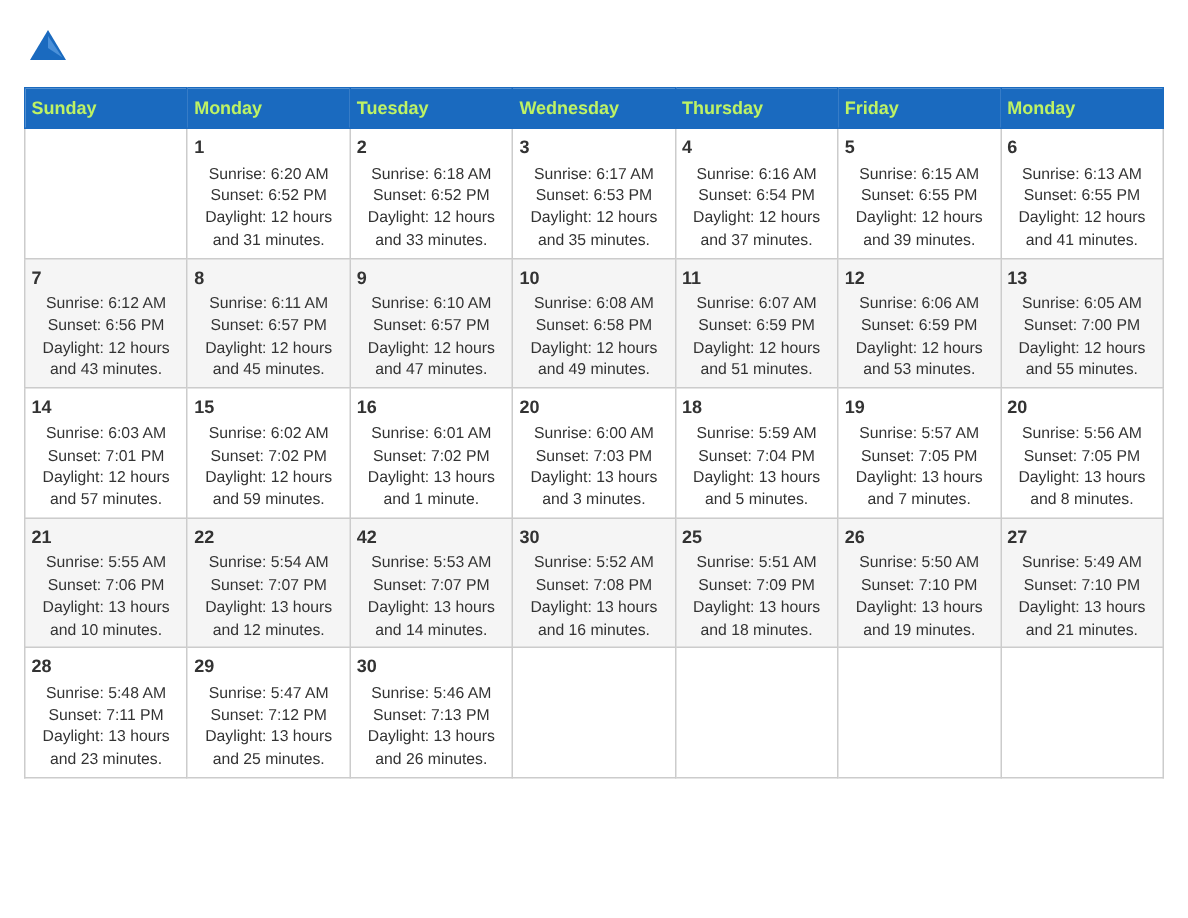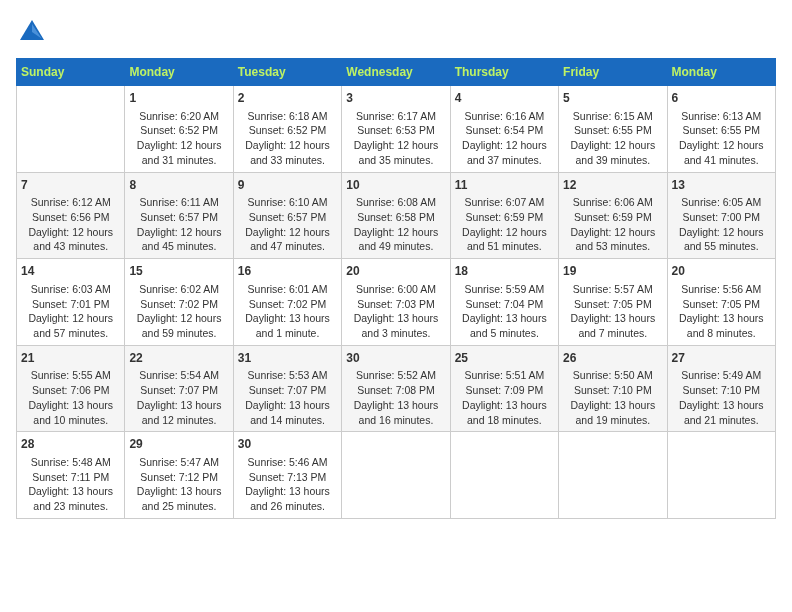--- a/index.html
+++ b/index.html
@@ -212,21 +212,21 @@
       <tr>
         <td>
           <span class="day-num">21</span>
           <div class="cell-content">Sunrise: 5:55 AM<br>Sunset: 7:06 PM<br>Daylight: 13 hours<br>and 10 minutes.</div>
         </td>
         <td>
           <span class="day-num">22</span>
           <div class="cell-content">Sunrise: 5:54 AM<br>Sunset: 7:07 PM<br>Daylight: 13 hours<br>and 12 minutes.</div>
         </td>
         <td>
-          <span class="day-num">31</span>
+          <span class="day-num">42</span>
           <div class="cell-content">Sunrise: 5:53 AM<br>Sunset: 7:07 PM<br>Daylight: 13 hours<br>and 14 minutes.</div>
         </td>
         <td>
           <span class="day-num">30</span>
           <div class="cell-content">Sunrise: 5:52 AM<br>Sunset: 7:08 PM<br>Daylight: 13 hours<br>and 16 minutes.</div>
         </td>
         <td>
           <span class="day-num">25</span>
           <div class="cell-content">Sunrise: 5:51 AM<br>Sunset: 7:09 PM<br>Daylight: 13 hours<br>and 18 minutes.</div>
         </td>

